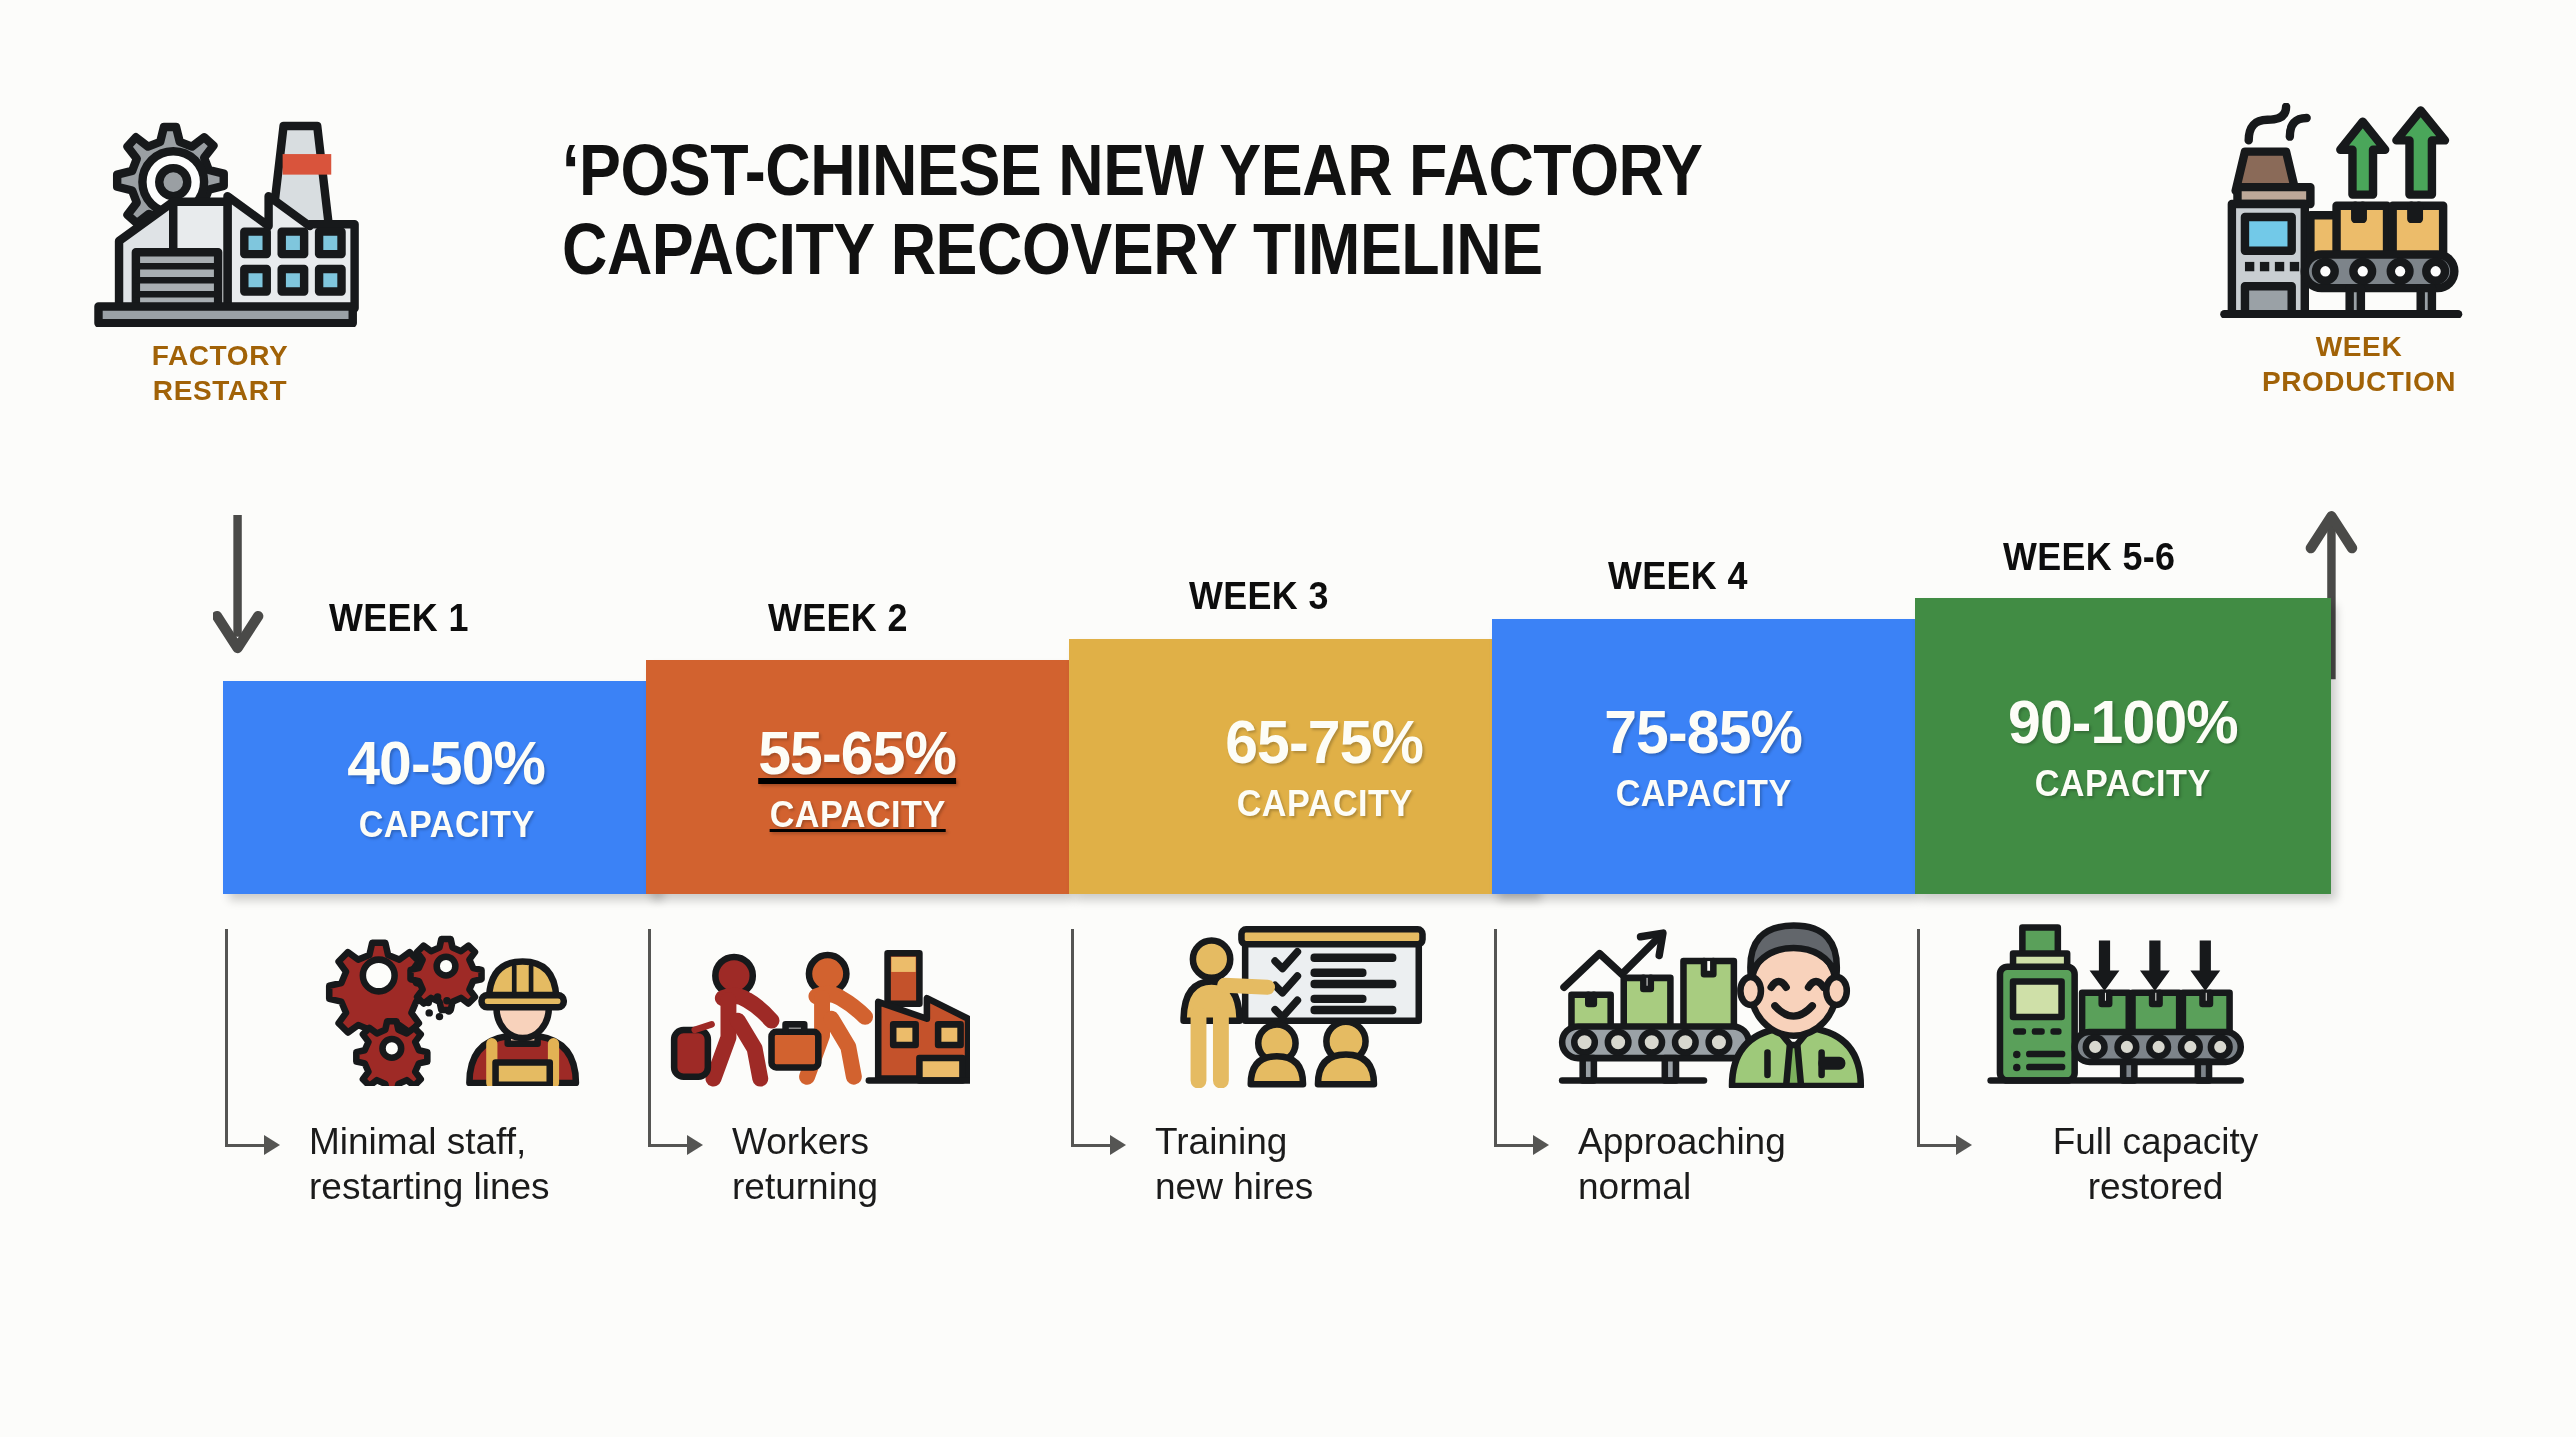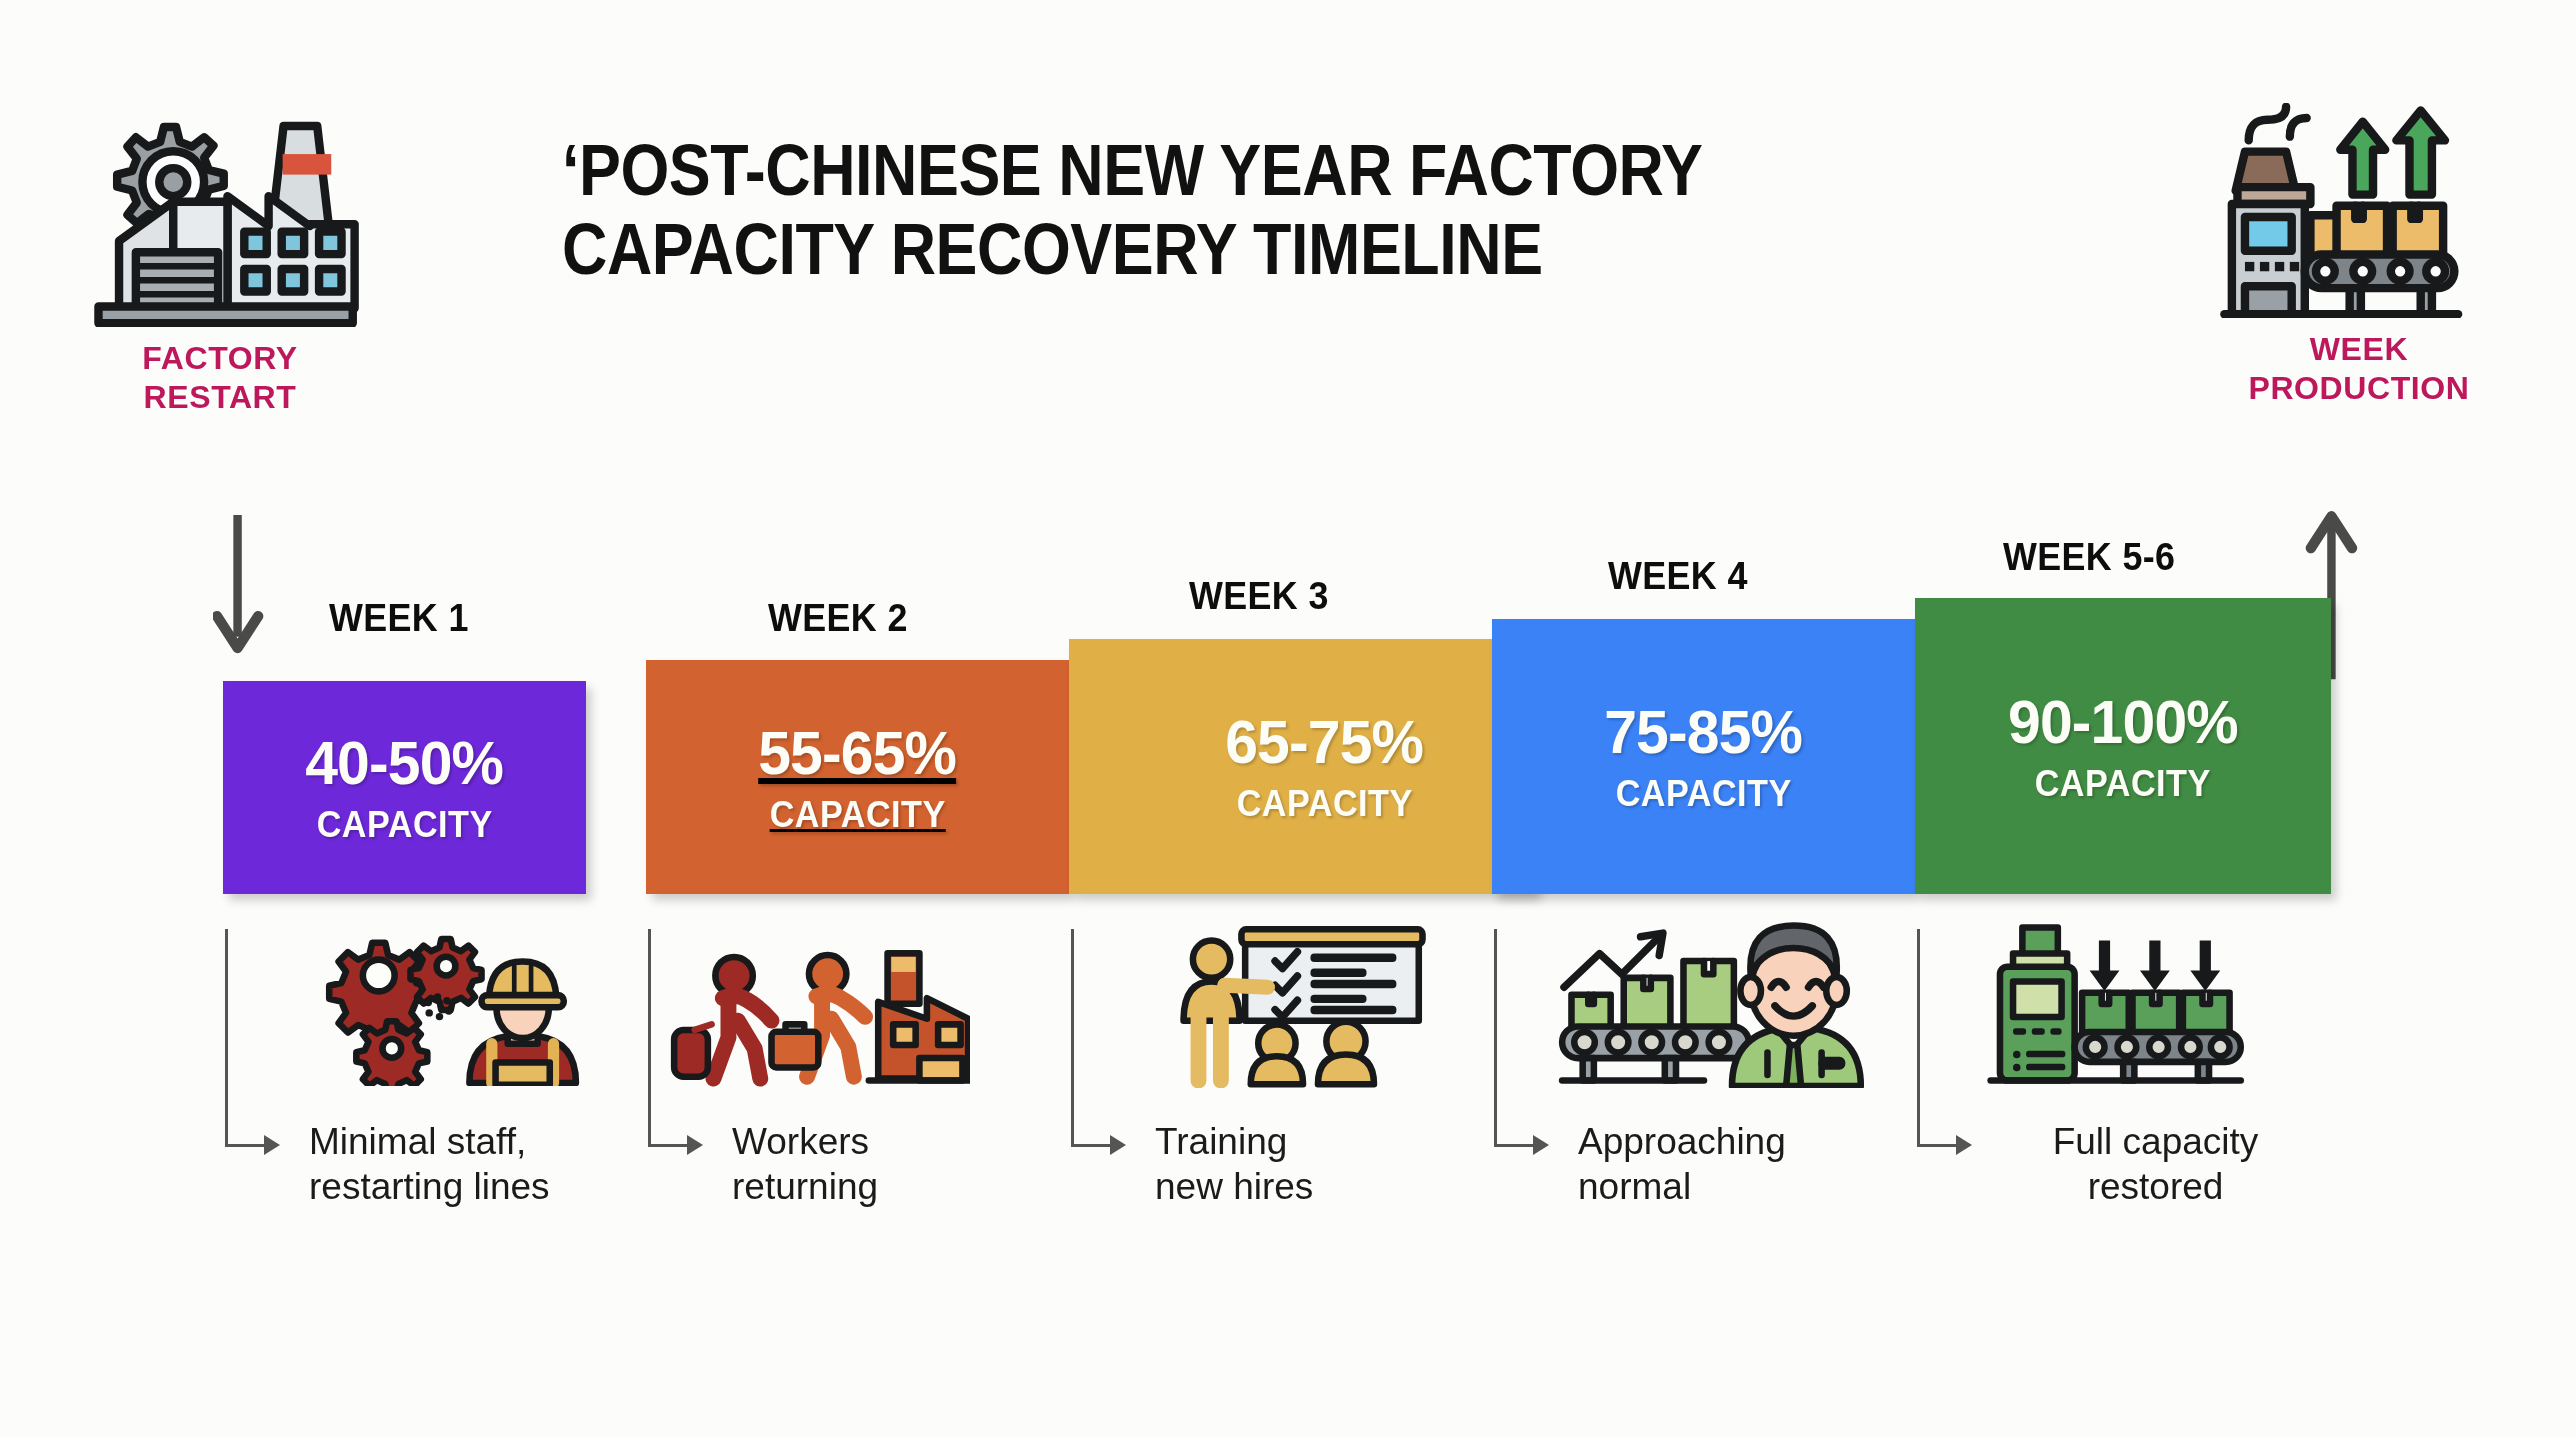--- a/index.html
+++ b/index.html
@@ -22,21 +22,21 @@
     line-height:1.08;
     letter-spacing:-0.5px;
     color:#111111;
     transform:scaleX(0.86);
     transform-origin:left top;
   }
 
   
   .endpoint{position:absolute;text-align:center;}
   .endpoint .cap{
-    font-weight:bold;font-size:32px;line-height:1.22;color:#be185d;
+    font-weight:bold;font-size:28px;line-height:1.22;color:#a16207;
     letter-spacing:0.6px;margin-top:9.4px;
   }
   #factory-restart{left:56px;top:112px;width:328px;}
   #full-production{left:2172px;top:103px;width:374px;}
 
   
   .week-label{
     position:absolute;
     font-weight:bold;
     font-size:39px;
@@ -186,21 +186,21 @@
     <line x1="28" y1="186" x2="28" y2="18" stroke="#4a4a48" stroke-width="9"></line>
     <polyline points="6,46 28,12 50,46" fill="none" stroke="#4a4a48" stroke-width="11" stroke-linecap="round" stroke-linejoin="round"></polyline>
   </svg>
 
   <div class="week-label" style="left:329px;top:596px;">WEEK 1</div>
   <div class="week-label" style="left:768px;top:596px;">WEEK 2</div>
   <div class="week-label" style="left:1189px;top:574px;">WEEK 3</div>
   <div class="week-label" style="left:1608px;top:554px;">WEEK 4</div>
   <div class="week-label" style="left:2003px;top:535px;">WEEK 5-6</div>
 
-  <div class="bar" style="left:223px;top:681px;width:363px;height:213px;background:#6d28d9;">
+  <div class="bar" style="left:223px;top:681px;width:423px;height:213px;background:#3b82f6;padding-left:12px;">
     <div class="pct">40-50%</div>
     <div class="capword">CAPACITY</div>
   </div>
 
   <div class="bar" style="left:646px;top:660px;width:423px;height:234px;background:#d2622f;text-decoration:underline;">
     <div class="pct">55-65%</div>
     <div class="capword">CAPACITY</div>
   </div>
 
   <div class="bar" style="left:1069px;top:639px;width:423px;height:255px;background:#e0b047;padding-left:44px;">

